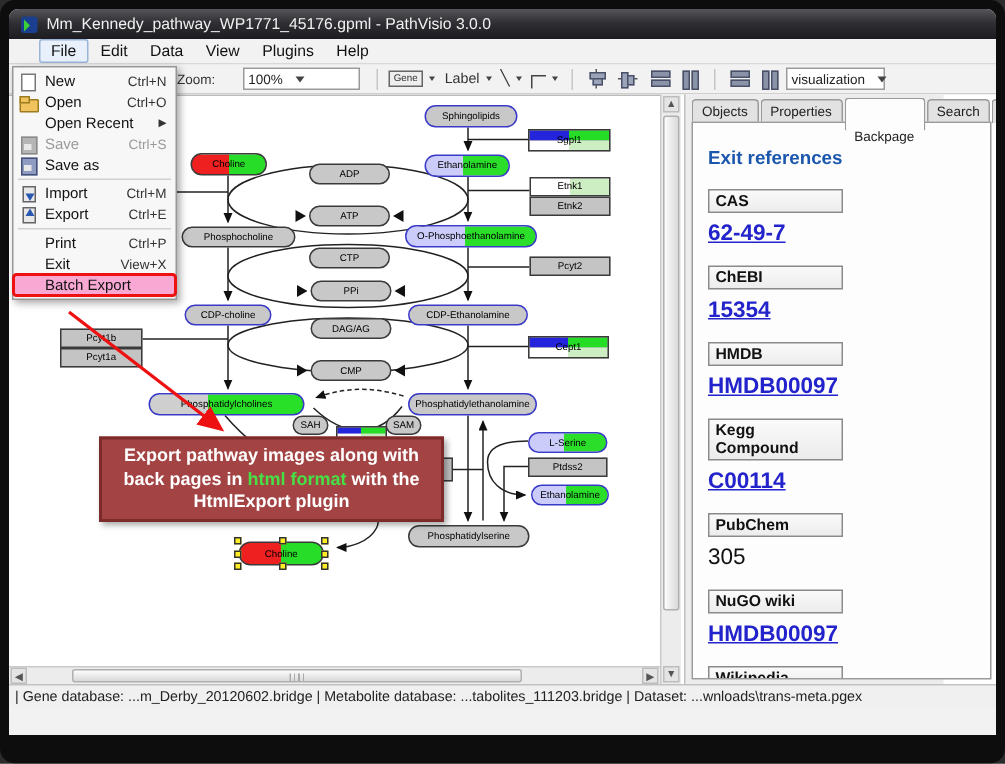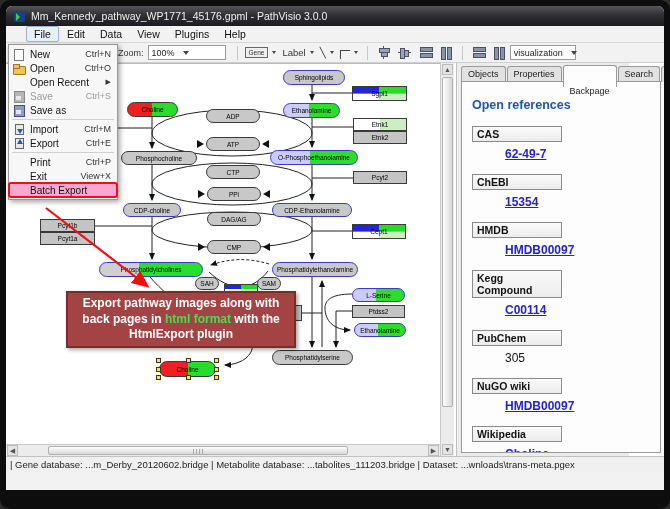--- a/index.html
+++ b/index.html
@@ -16,21 +16,21 @@
   .appicon::after{content:"";position:absolute;left:2px;top:2px;width:0;height:0;
                   border-left:4px solid #39d039;border-top:4px solid transparent;border-bottom:4px solid transparent;}
   
   .menubar{position:absolute;left:0;top:20px;width:100%;height:17px;background:#f2f2f2;
            border-bottom:1px solid #d8d8d8;display:flex;align-items:center;padding-left:20px;font-size:10.5px;color:#111;}
   .menu-item{padding:1px 7px;margin-right:1px;}
   .menu-item.active{border:1px solid #9ab4d8;background:#e8f0fb;border-radius:2px;}
   
   .toolbar{position:absolute;left:0;top:37px;width:100%;height:20px;background:#f2f2f2;
            border-bottom:1px solid #cfcfcf;display:flex;align-items:center;padding-left:112px;font-size:9.5px;color:#222;}
-  .tb-label{margin-right:4px;font-size:9px;color:#333;}
+  .tb-label{margin-right:18px;font-size:9px;color:#333;}
   .combo{height:15px;background:#fff;border:1px solid #9a9a9a;display:inline-flex;align-items:center;
          padding:0 3px;font-size:9px;position:relative;margin-right:6px;}
   .combo .caret{margin-left:auto;width:0;height:0;border-left:3px solid transparent;border-right:3px solid transparent;
                 border-top:4px solid #444;margin-left:8px;}
   .zoomcombo{width:78px;}
   .viscombo{width:66px;}
   .tsep{width:1px;height:14px;background:#c6c6c6;margin:0 5px;}
   .tb-btn{display:inline-flex;align-items:center;height:16px;padding:0 2px;margin-right:1px;color:#333;}
   .gene-chip{display:inline-block;border:1px solid #666;background:#eee;font-size:6.5px;padding:0 3px;line-height:9px;}
   .mini-caret{width:0;height:0;border-left:2.5px solid transparent;border-right:2.5px solid transparent;
@@ -64,21 +64,21 @@
   .tabs{position:absolute;left:4px;top:2px;height:16px;display:flex;font-size:9px;color:#222;}
   .tab{padding:2px 6px 1px;border:1px solid #9a9a9a;border-bottom:none;background:#e2e2e2;
        border-radius:3px 3px 0 0;margin-right:1px;position:relative;top:1px;}
   .tab.active{background:#fdfdfd;top:0;padding-top:20px;z-index:2;}
   .panel-content{position:absolute;left:4px;top:18px;width:200px;height:372px;background:#fdfdfd;
                  border:1px solid #9a9a9a;padding:8px 10px;overflow:hidden;}
   .crossref-heading{color:#1b57ad;font-weight:bold;font-size:12.5px;margin:8px 0 14px 0;}
   .xr-section{margin-bottom:13px;}
   .xr-title{width:90px;border:1px solid #8a8a8a;background:linear-gradient(180deg,#fafafa,#ececec);
             font-weight:bold;font-size:10.5px;color:#111;padding:1px 4px;margin-bottom:5px;}
-  .xr-value{font-size:12px;color:#111;margin-left:33px;}
+  .xr-value{font-size:15px;color:#111;}
   .xr-value.link{color:#2323cc;font-weight:bold;text-decoration:underline;}
   
   .statusbar{position:absolute;left:0;top:450px;width:100%;height:16px;background:#f0f0f0;
              border-top:1px solid #c2c2c2;display:flex;align-items:center;padding-left:4px;
              font-size:9.5px;color:#222;white-space:nowrap;text-align:center;}
   
   .overlay{position:absolute;left:0;top:0;width:670px;height:509px;pointer-events:none;}
   .overlay svg{position:absolute;left:0;top:0;}
   
   .node{position:absolute;border:1px solid #3a3a3a;display:flex;align-items:center;justify-content:center;
@@ -194,21 +194,21 @@
 
       <div class="panel">
         <div class="tabs">
             <span class="tab">Objects</span>
             <span class="tab">Properties</span>
             <span class="tab active">Backpage</span>
             <span class="tab">Search</span>
             <span class="tab">Legend</span>
           </div>
         <div class="panel-content">
-          <div class="crossref-heading">Open references</div>
+          <div class="crossref-heading">Exit references</div>
           <div>
               <div class="xr-section">
                 <div class="xr-title">CAS</div>
                 <div class="xr-value link">62-49-7</div>
               </div>
               <div class="xr-section">
                 <div class="xr-title">ChEBI</div>
                 <div class="xr-value link">15354</div>
               </div>
               <div class="xr-section">

